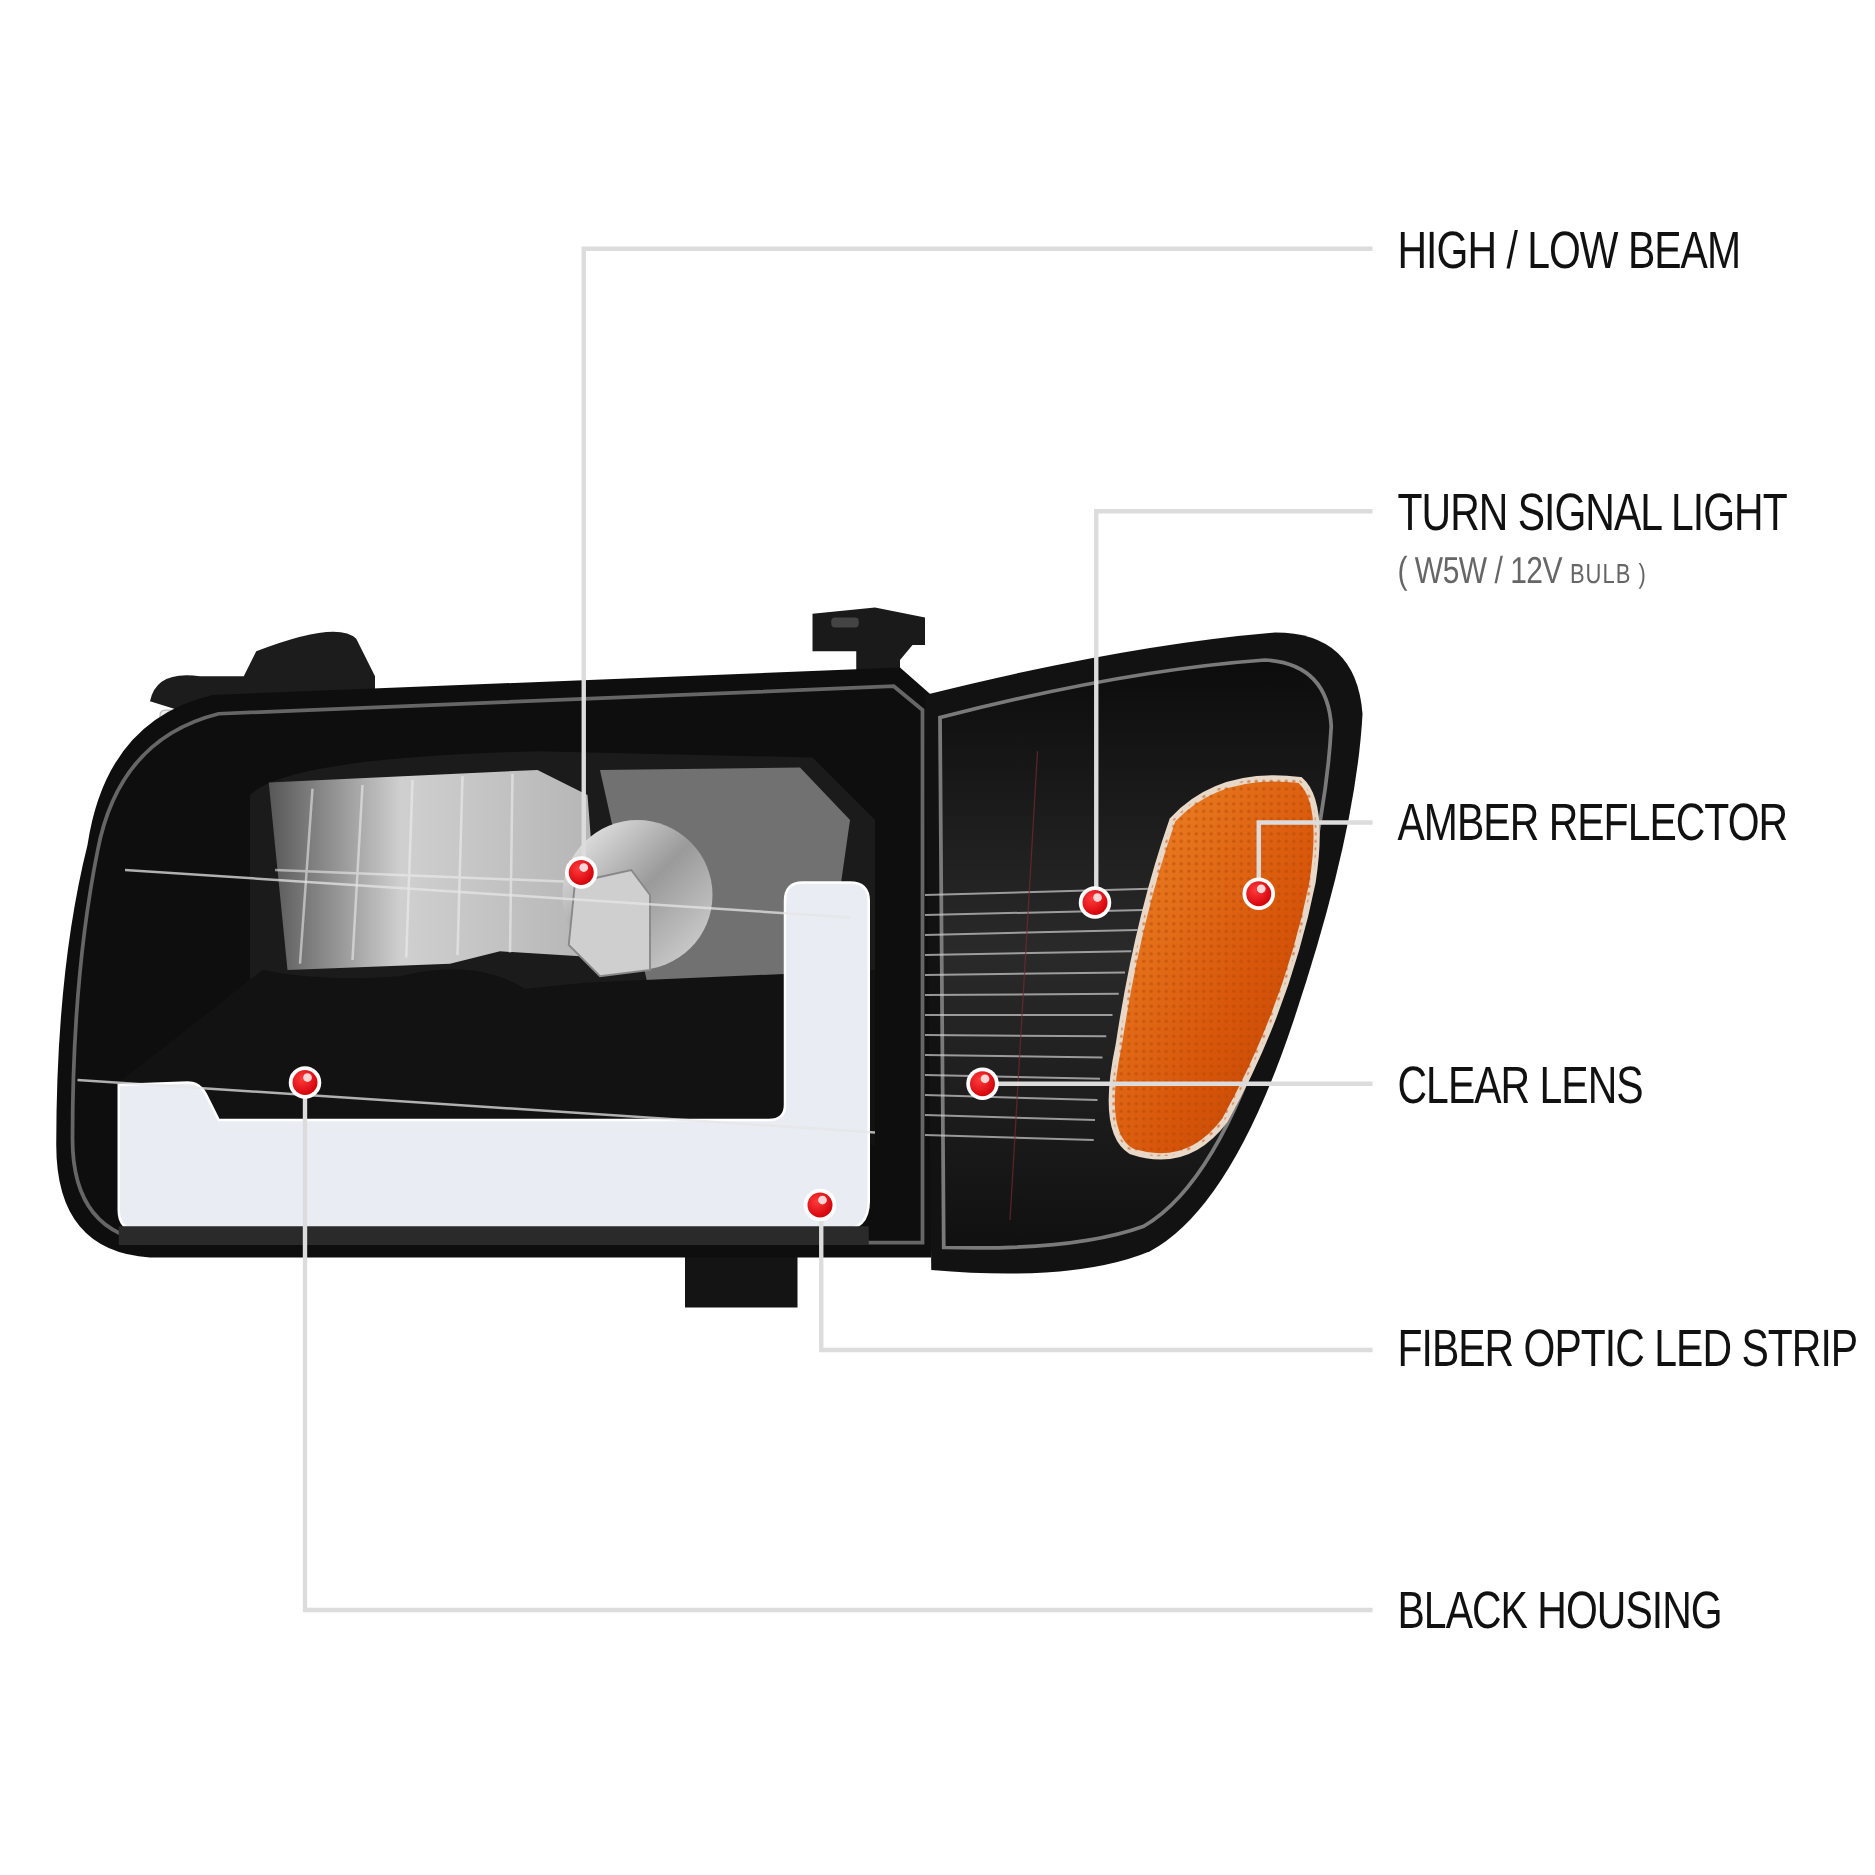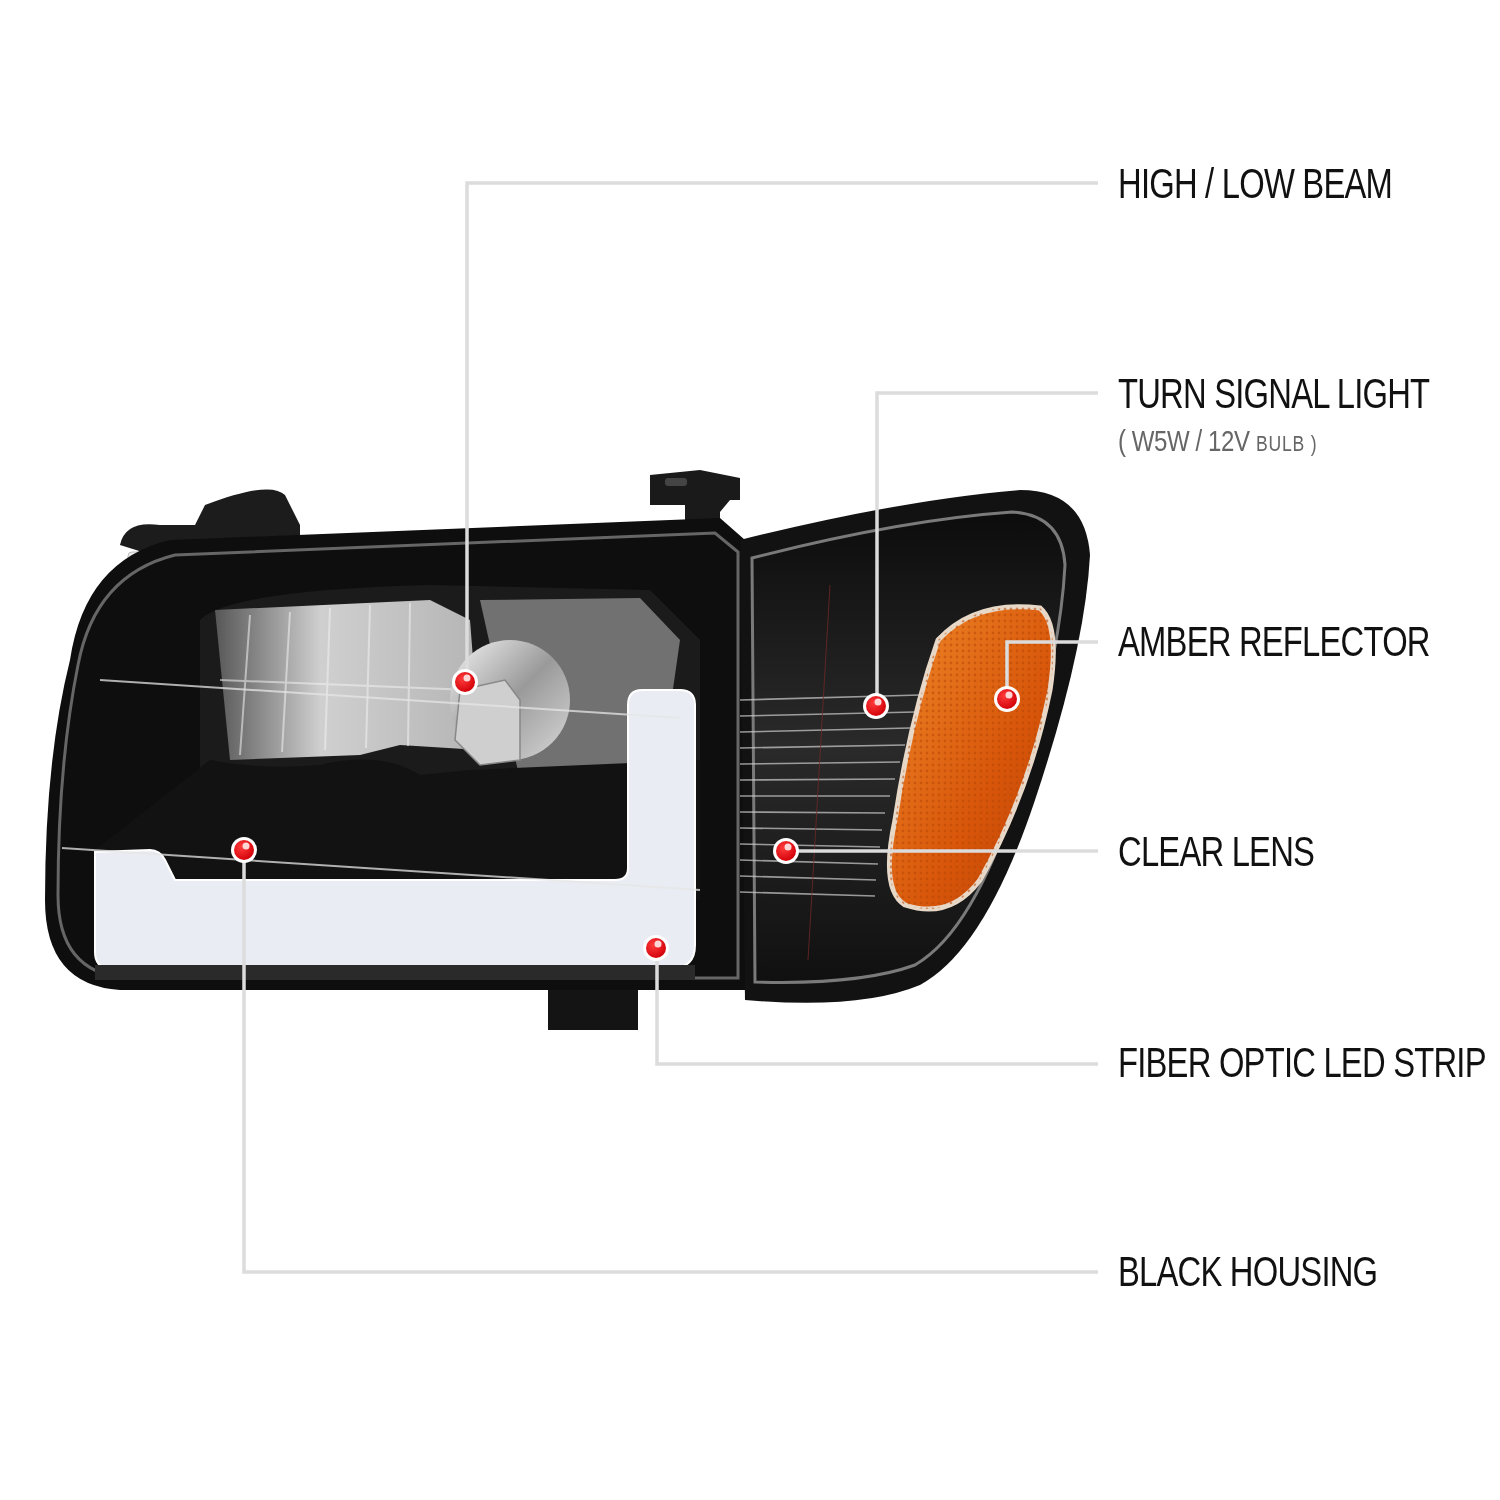--- a/index.html
+++ b/index.html
@@ -1,17 +1,17 @@
 <!DOCTYPE html>
 <html><head>
   <meta charset="utf-8">
   <style>
     html, body { margin: 0; padding: 0; background: #ffffff; }
     body { width: 1500px; height: 1500px; position: relative; overflow: hidden; font-family: "Liberation Sans", sans-serif; }
-    #stage { position: absolute; left: 0; top: 0; width: 1500px; height: 1260px; }
+    #stage { position: absolute; left: 0; top: 16px; width: 1500px; height: 1260px; }
     .label {
       position: absolute;
       left: 1118px;
       font-family: "Liberation Sans", sans-serif;
       font-weight: 400;
       color: #111111;
       font-size: 42px;
       line-height: 1;
       letter-spacing: -1px;
       transform: scaleX(0.78);

